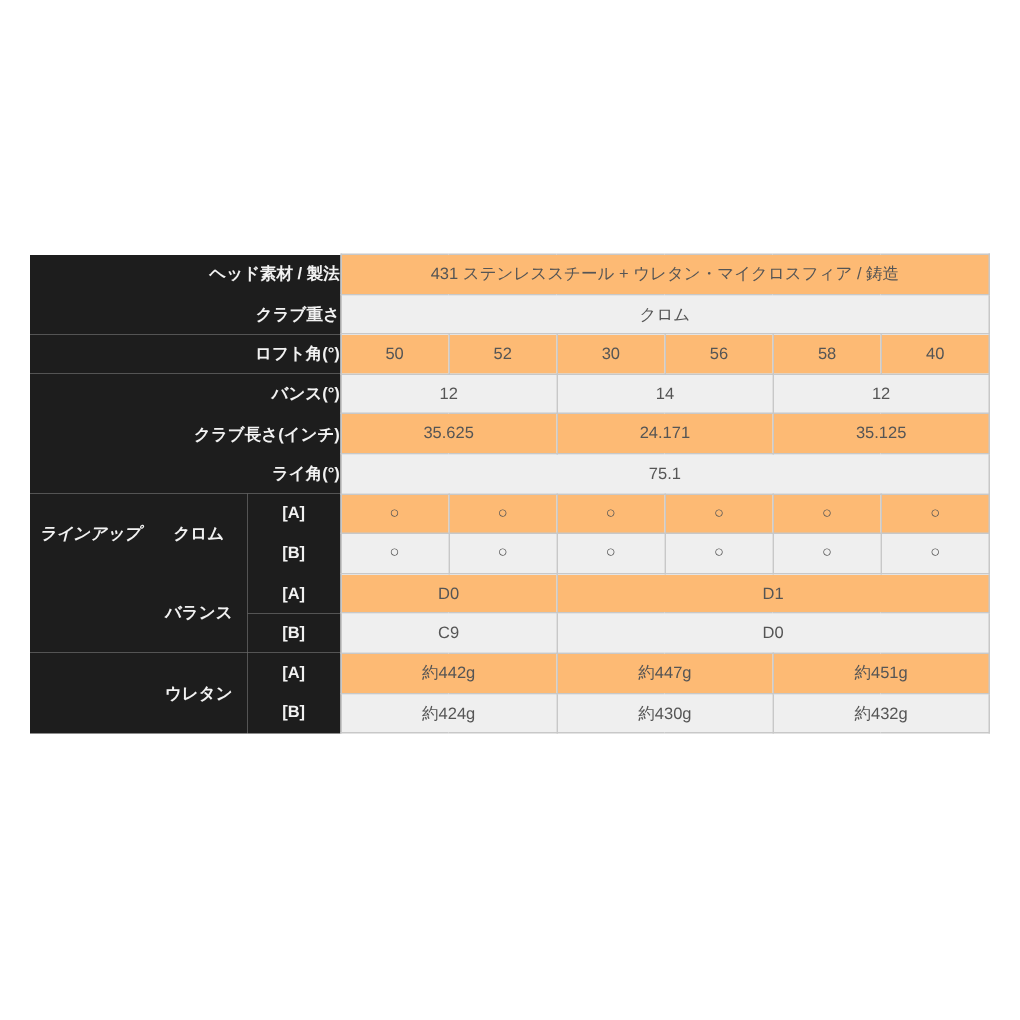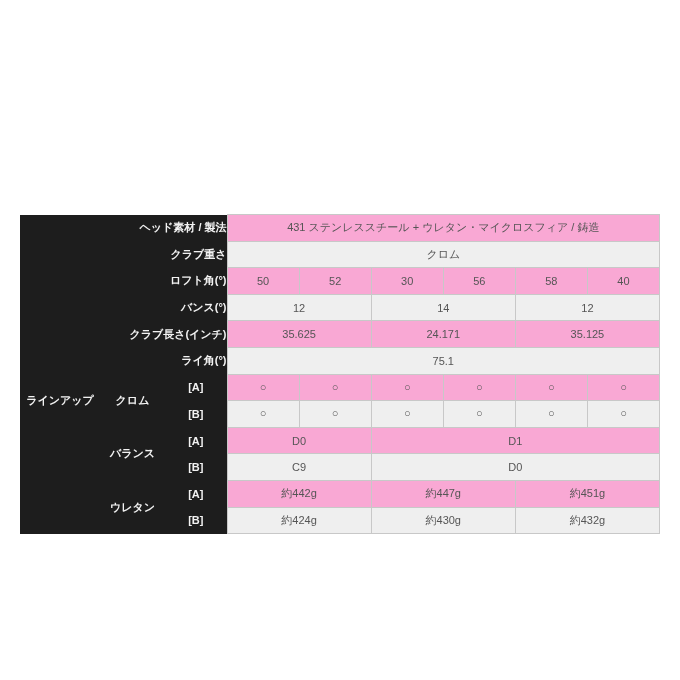--- a/index.html
+++ b/index.html
@@ -10,21 +10,20 @@
     height: 680px;
     font-family: "Liberation Sans", "DejaVu Sans", sans-serif;
     position: relative;
     overflow: hidden;
   }
   .table-wrap {
     position: absolute;
     left: 20px;
     top: 169px;
     width: 640px;
-    margin-top: 45px;
   }
   table.spec {
     width: 640px;
     border-collapse: collapse;
     table-layout: fixed;
   }
   table.spec tr { height: 26.6px; }
   table.spec td {
     border: 1px solid #c8c8c8;
     text-align: center;
@@ -39,24 +38,24 @@
     border: 0;
     background: #1d1d1d;
     color: #f2f2f2;
     font-size: 11px;
     font-weight: bold;
     vertical-align: middle;
     padding: 0;
     white-space: nowrap;
   }
   th.lbl { text-align: right; padding-right: 13px; }
-  th.grp { text-align: center; }
+  th.grp { text-align: center; font-style: italic; }
   th.sub { text-align: center; }
   th.ab  { text-align: center; font-size: 10px; }
-  tr.r-odd  td { background: #f9a8d4; }
+  tr.r-odd  td { background: #fdba74; }
   tr.r-even td { background: #efefef; }
   td.mark { font-size: 13px; color: #888888; line-height: 1; }
 </style>
 </head>
 <body>
 
 <div class="table-wrap">
   <table class="spec">
     <colgroup>
       <col style="width:80px">

